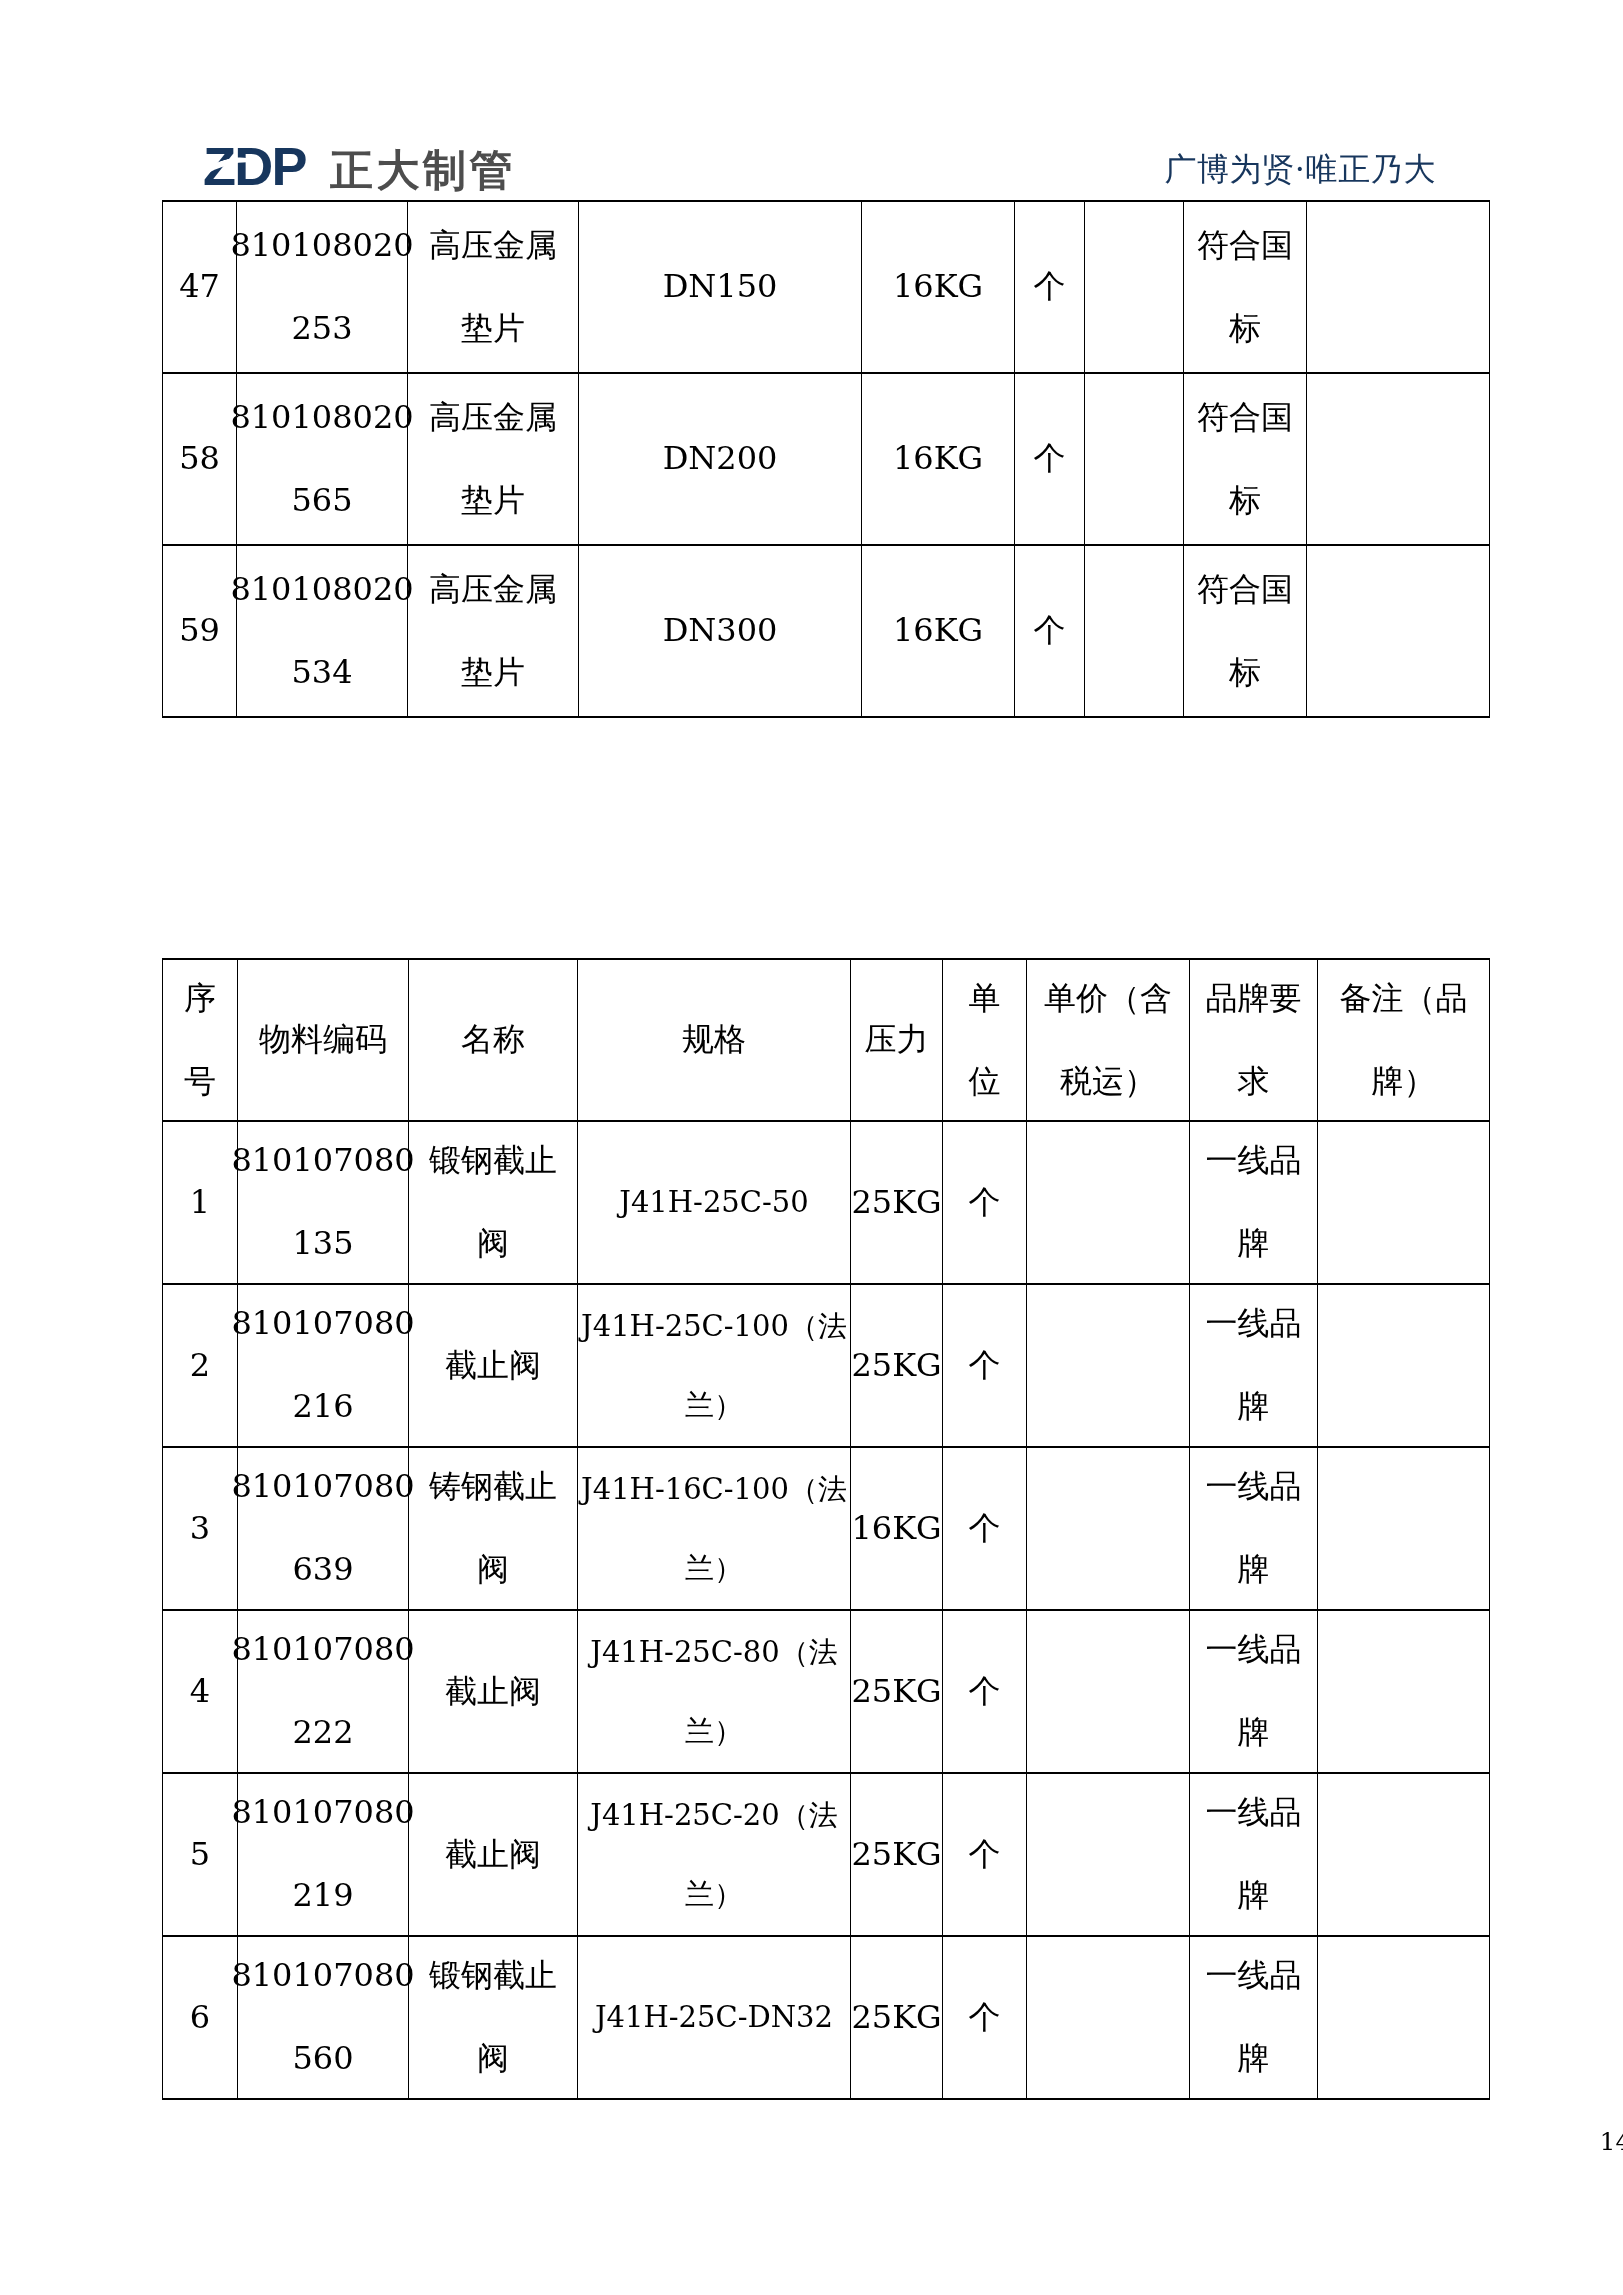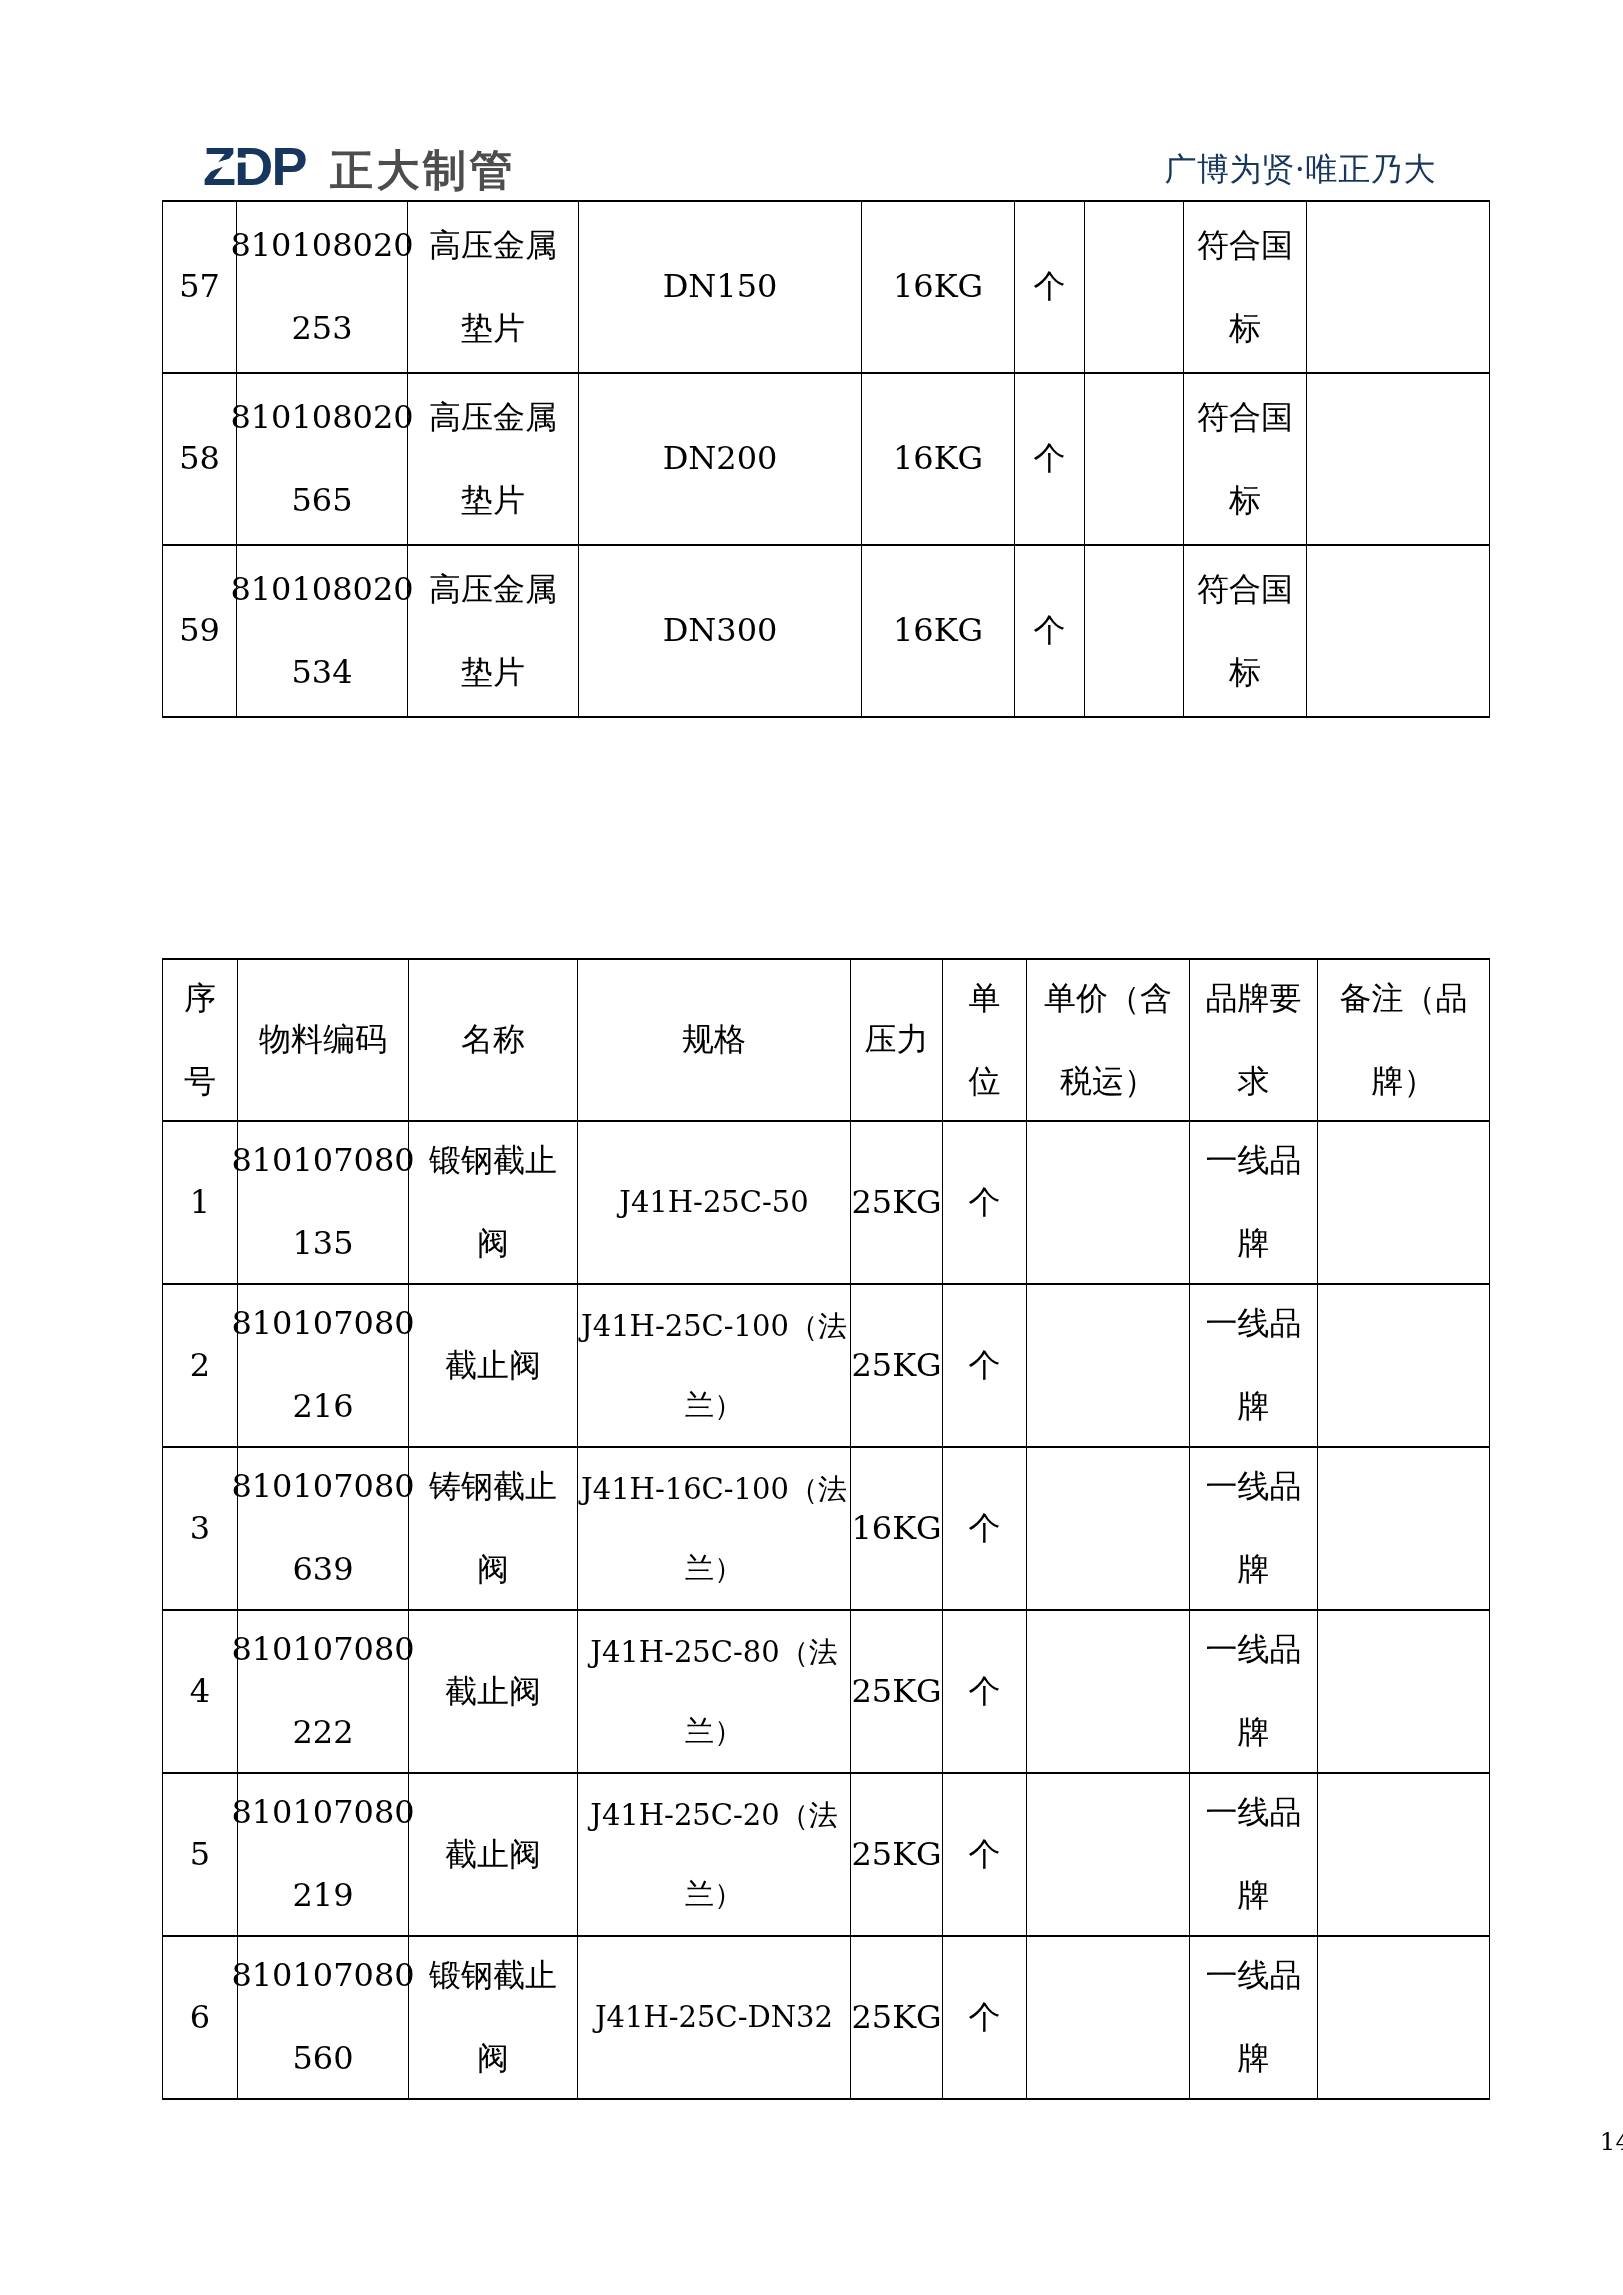--- a/index.html
+++ b/index.html
@@ -142,21 +142,21 @@
         <col style="width:153px">
         <col style="width:70px">
       <col style="width:99px">
         <col style="width:123px">
         <col style="width:183px">
     </colgroup>
     <tbody id="t1body">
         <tr class="data-row">
           <td>
             <div class="cell">
-              <div class="line">57</div>
+              <div class="line">47</div>
             </div>
           </td>
           <td>
             <div class="cell">
               <div class="line">810108020</div>
               <div class="line">253</div>
             </div>
           </td>
           <td>
             <div class="cell">

